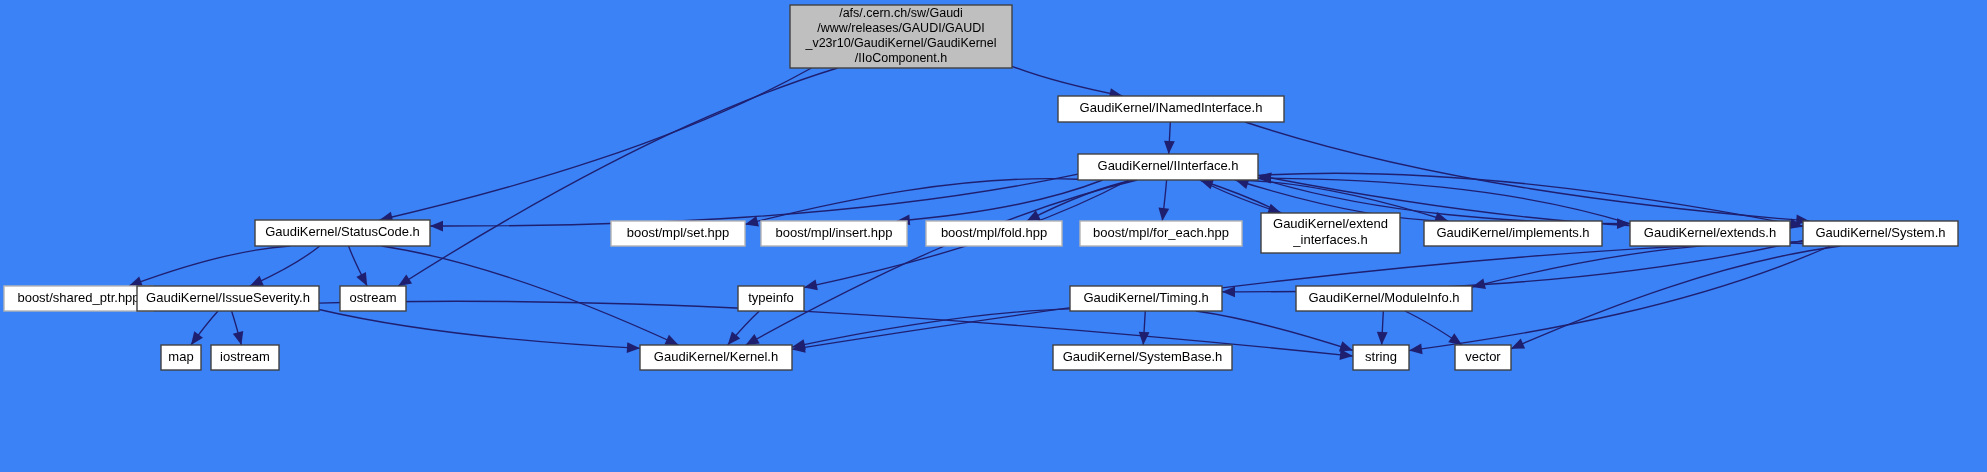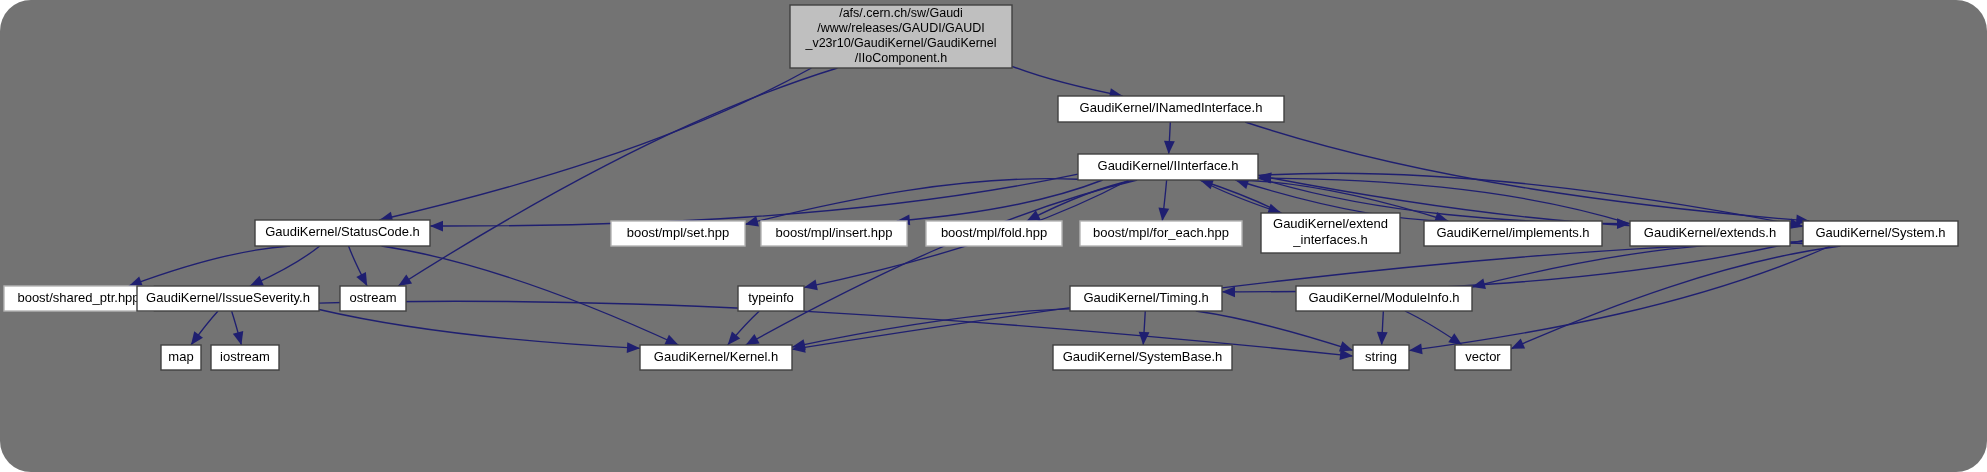--- a/index.html
+++ b/index.html
@@ -1,17 +1,17 @@
 <!DOCTYPE html>
 <html><head>
 <meta charset="utf-8">
 <style>
   html,body{margin:0;padding:0;background:#ffffff;}
   body{font-family:"Liberation Sans",sans-serif;}
-  #graph-wrap{position:relative;width:1987px;height:472px;overflow:hidden;background:#737373;border-radius:31px;}
+  #graph-wrap{position:relative;width:1987px;height:472px;overflow:hidden;background:#3b82f6;}
   svg#dep-graph{display:block;width:1987px;height:472px;}
   .node-rect{fill:#ffffff;stroke:#404040;stroke-width:1.4px;}
   .node-rect.root{fill:#bfbfbf;stroke:#404040;stroke-width:1.4px;}
   .node-rect.ext{fill:#ffffff;stroke:#b4b4b4;stroke-width:1.4px;}
   .node-label{font-family:"Liberation Sans",sans-serif;font-size:13px;fill:#000000;text-anchor:middle;dominant-baseline:middle;}
   .node-label.root{font-size:12.5px;}
   .edge{fill:none;stroke:#1f1f70;stroke-width:1.35px;}
   .arrow-head{fill:#1f1f70;stroke:none;}
 </style>
 </head>

